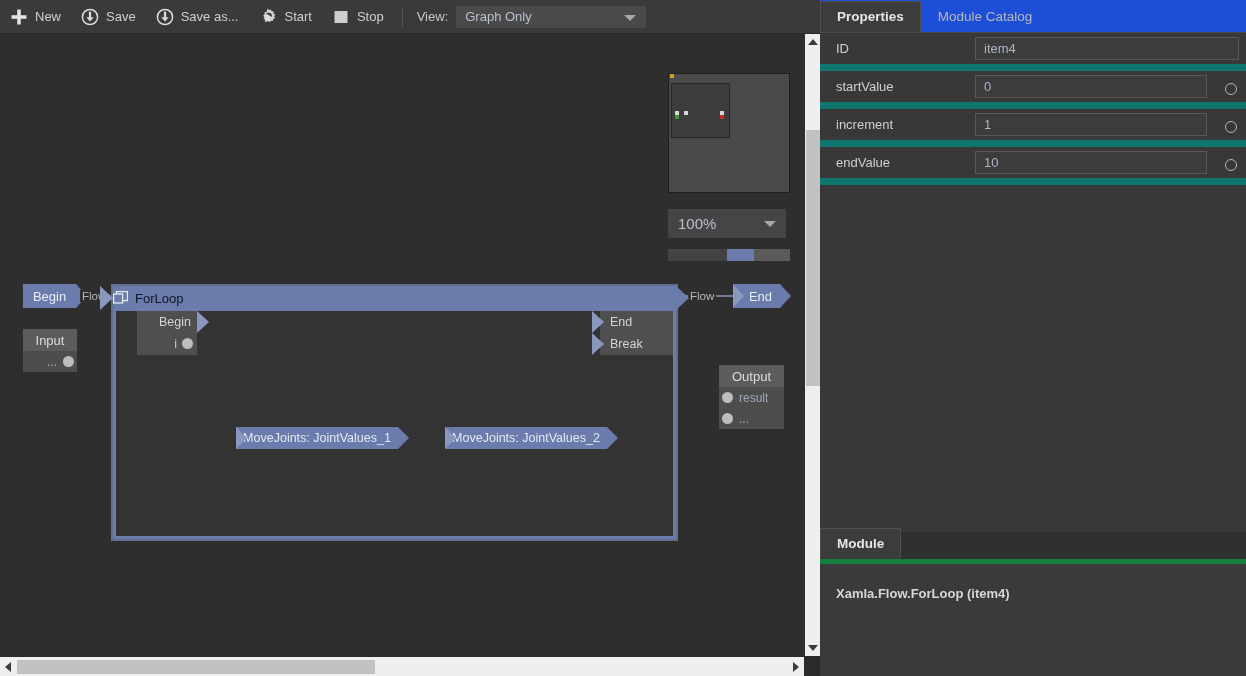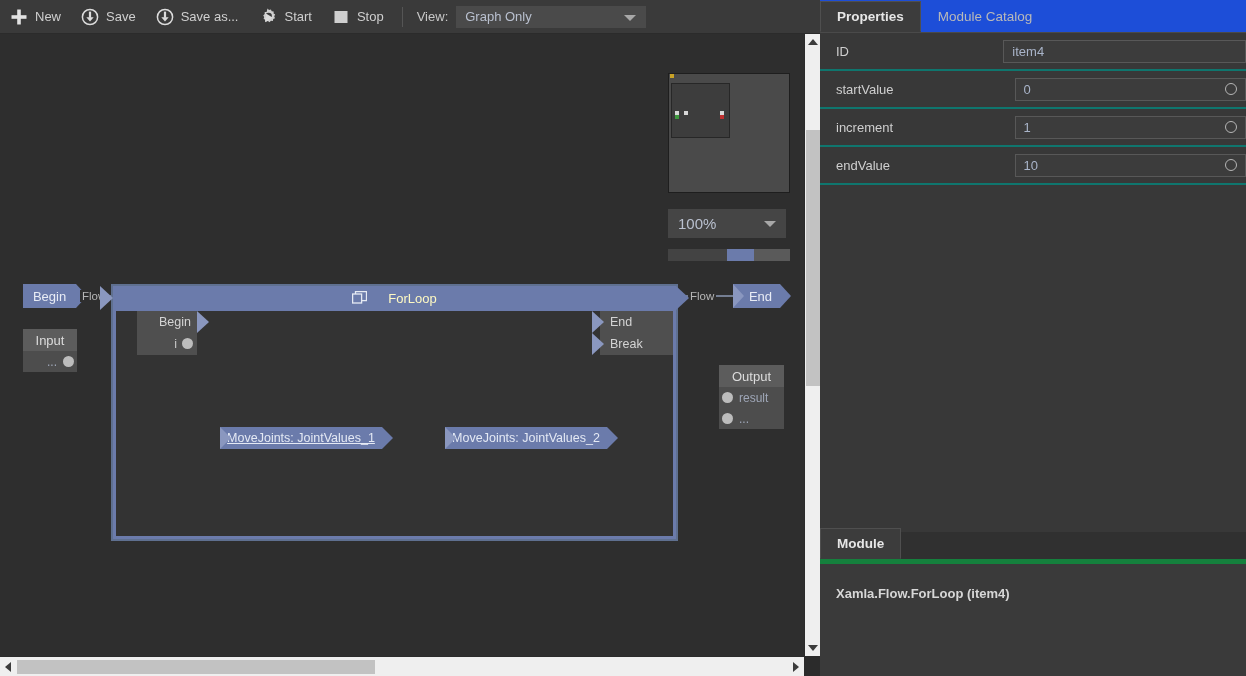--- a/index.html
+++ b/index.html
@@ -103,22 +103,22 @@
   #forloop {
     position: absolute;
     left: 111px; top: 250px;
     width: 567px; height: 257px;
     border: 2px solid #5f7090;
     background: #2e2e2e;
   }
   #forloop-header {
     position: relative;
     height: 25px; background: #6b7bab;
-    display: flex; align-items: center; justify-content: center;
-    gap: 21px; color: #fef9c3; font-size: 13px;
+    display: flex; align-items: center; 
+    gap: 7px; color: #0f172a; font-size: 13px;
   }
   #forloop-header::before {
     content: ""; position: absolute; left: -13px; top: 0;
     width: 0; height: 0;
     border-top: 12.5px solid transparent;
     border-bottom: 12.5px solid transparent;
     border-left: 13px solid #8a97bf;
   }
   #forloop-header::after {
     content: ""; position: absolute; right: -13px; top: 0;
@@ -262,22 +262,21 @@
     border: 1px solid transparent;
   }
   .tab.active {
     background: #3c3c3c; color: #e6e6e6; font-weight: bold;
     border-color: #4f4f4f; border-bottom-color: #3c3c3c;
   }
   #props { position: absolute; left: 0; top: 33px; width: 426px; }
   .prop-row {
     position: relative; height: 38px;
     display: flex; align-items: center;
-    border-bottom: 2px solid #0f766e;
-    gap: 40px;
+    border-bottom: 7px solid #0f766e;
   }
   .prop-row:first-child { border-top: none; }
   .prop-label {
     width: 155px; padding-left: 16px;
     color: #cfcfcf; font-size: 13px;
   }
   .prop-input {
     height: 23px; background: #3c3c3c;
     border: 1px solid #585858;
     color: #a9b4c9; font-size: 13px;
@@ -453,21 +452,21 @@
           <div class="inner-row" style="justify-content:flex-start; padding-left:10px;">
             <span>End</span>
           </div>
           <div class="inner-row" style="justify-content:flex-start; padding-left:10px;">
             <span>Break</span>
           </div>
           <div class="tri-out" style="left:-8px; top:0px;"></div>
           <div class="tri-out" style="left:-8px; top:22px;"></div>
         </div>
 
-        <div class="mj" style="left:104px; top:116px; width:162px;text-decoration:underline;">
+        <div class="mj" style="left:120px; top:116px; width:162px;">
           <span>MoveJoints: JointValues_1</span>
         </div>
         <div class="mj" style="left:329px; top:116px; width:162px;">
           <span>MoveJoints: JointValues_2</span>
         </div>
       </div>
     </div>
 
     <div id="minimap">
       <div id="minimap-view"></div>

